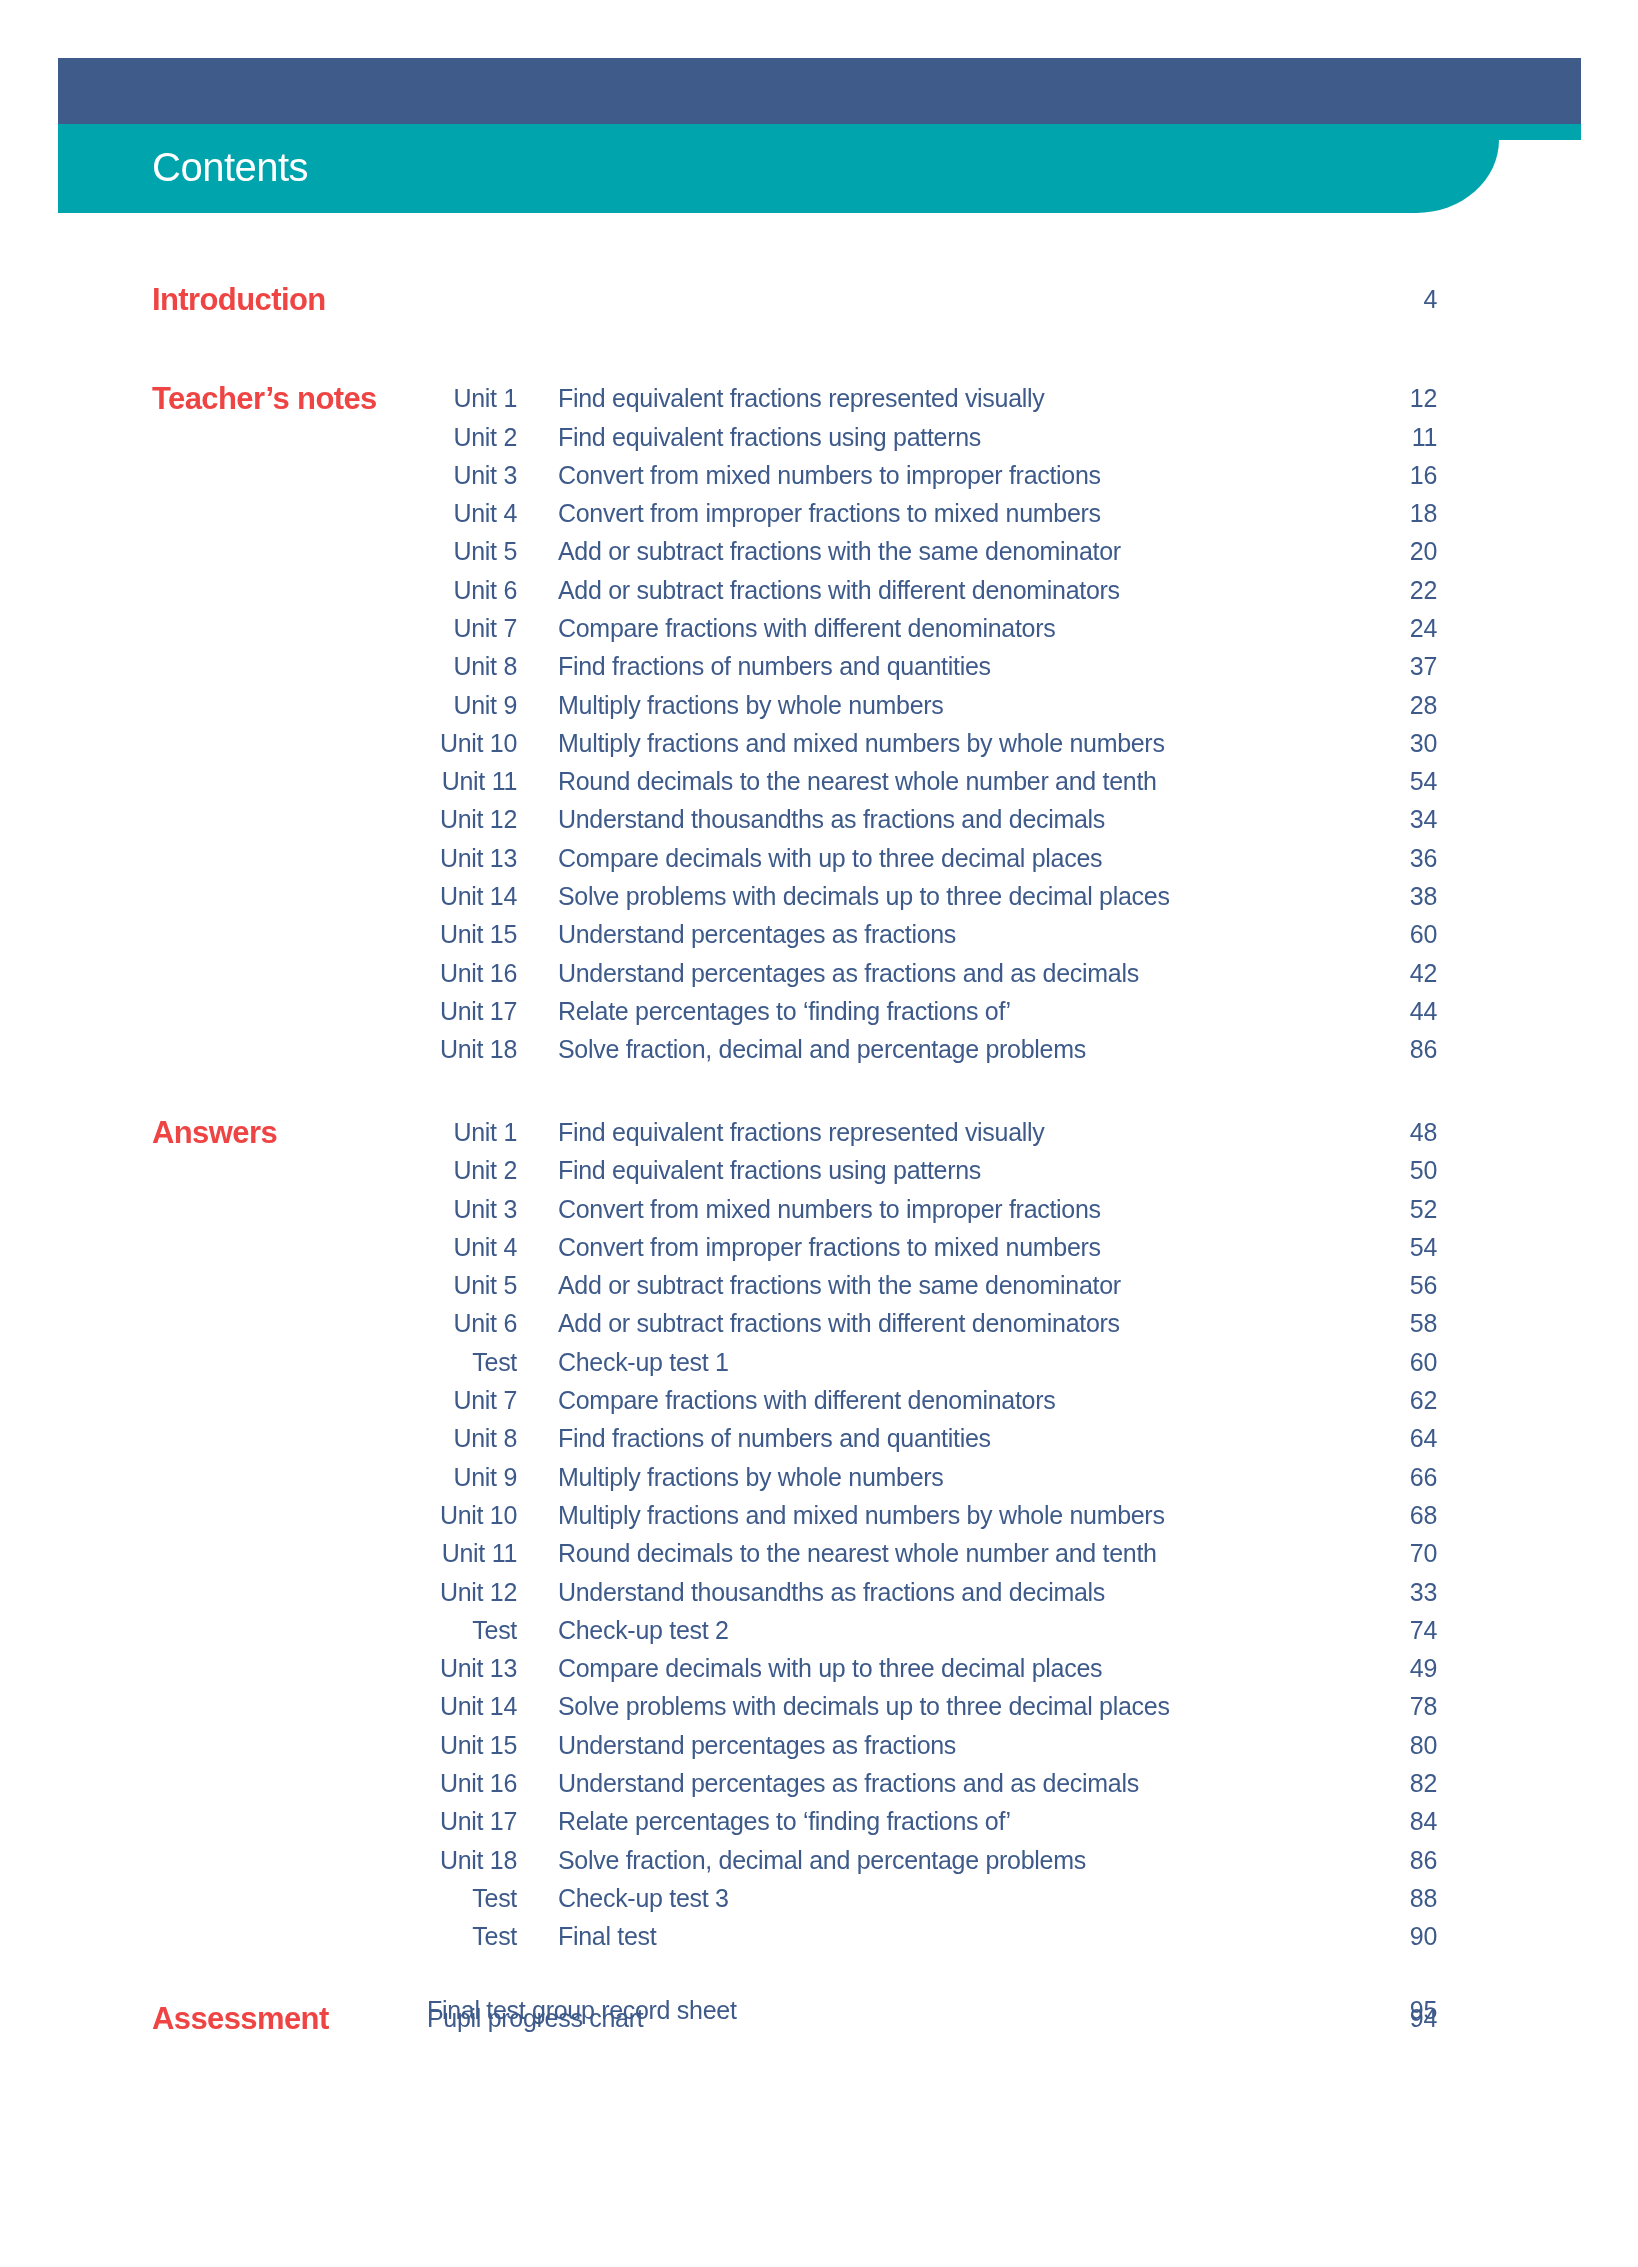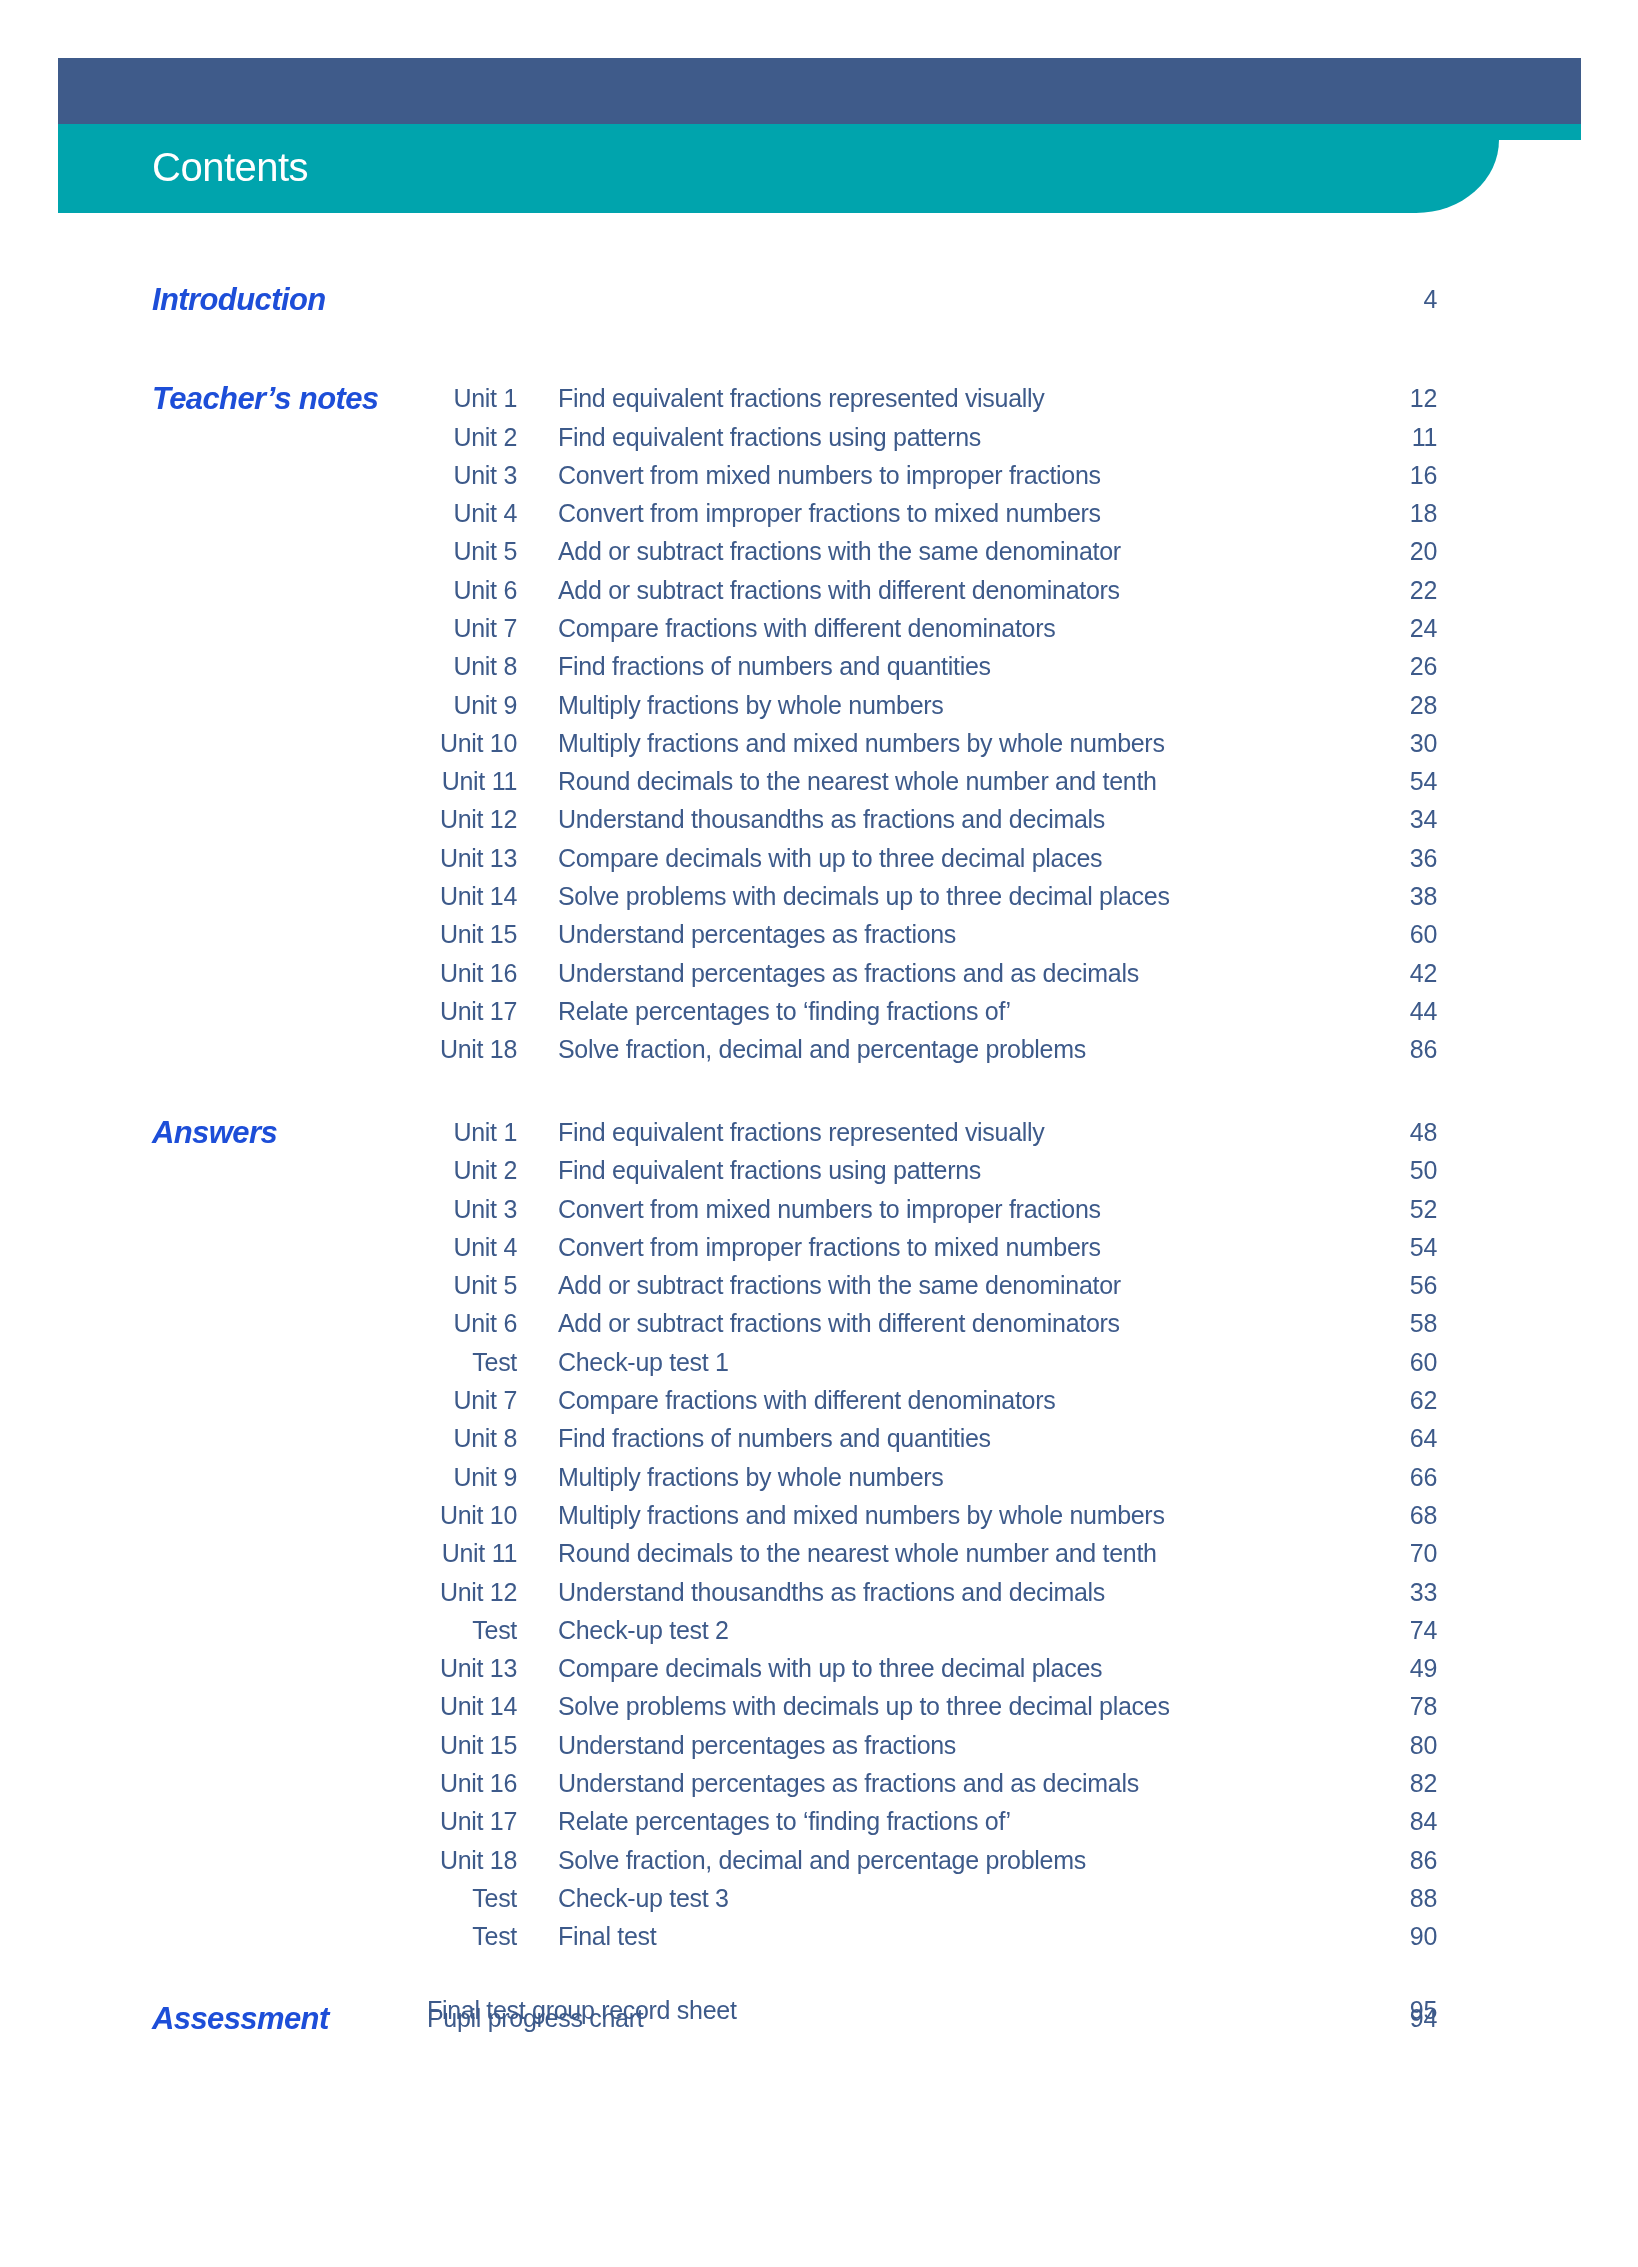--- a/index.html
+++ b/index.html
@@ -3,21 +3,21 @@
 <meta charset="utf-8">
 <style>
   html, body { margin: 0; padding: 0; background: #ffffff; }
   body { width: 1638px; height: 2267px; position: relative; overflow: hidden;
          font-family: "Liberation Sans", "DejaVu Sans", sans-serif; }
   .band-blue { position: absolute; left: 58px; top: 58px; width: 1523px; height: 66px; background: #3f5b8a; }
   .band-teal-strip { position: absolute; left: 58px; top: 124px; width: 1523px; height: 15.6px; background: #00a4ad; }
   .band-teal { position: absolute; left: 58px; top: 124px; width: 1441px; height: 89px; background: #00a4ad;
                border-bottom-right-radius: 83px 73px; }
   .title { position: absolute; left: 152px; top: 145px; color: #ffffff; font-size: 40px; line-height: 44px; letter-spacing: -0.5px; }
-  .heading { position: absolute; left: 152px; color: #1d4ed8; font-weight: bold; font-size: 31px; line-height: 39px; letter-spacing: -0.6px; font-style: italic; }
+  .heading { position: absolute; left: 152px; color: #ef4444; font-weight: bold; font-size: 31px; line-height: 39px; letter-spacing: -0.6px; }
   .row { position: absolute; left: 0; width: 1638px; height: 39px; color: #3d5a8a; font-size: 25px; line-height: 39px; letter-spacing: -0.3px; }
   .row .unit { position: absolute; right: calc(1638px - 517px); white-space: nowrap; }
   .row .desc { position: absolute; left: 558px; white-space: nowrap; }
   .row .desc.wide { left: 427px; }
   .row .page { position: absolute; right: calc(1638px - 1437px); white-space: nowrap; }
 </style>
 </head>
 <body>
 
 <div class="band-blue"></div>
@@ -63,21 +63,21 @@
       <span class="page">22</span>
     </div>
     <div class="row" style="top: 609px;">
       <span class="unit">Unit 7</span>
       <span class="desc">Compare fractions with different denominators</span>
       <span class="page">24</span>
     </div>
     <div class="row" style="top: 647px;">
       <span class="unit">Unit 8</span>
       <span class="desc">Find fractions of numbers and quantities</span>
-      <span class="page">26</span>
+      <span class="page">37</span>
     </div>
     <div class="row" style="top: 686px;">
       <span class="unit">Unit 9</span>
       <span class="desc">Multiply fractions by whole numbers</span>
       <span class="page">28</span>
     </div>
     <div class="row" style="top: 724px;">
       <span class="unit">Unit 10</span>
       <span class="desc">Multiply fractions and mixed numbers by whole numbers</span>
       <span class="page">30</span>

